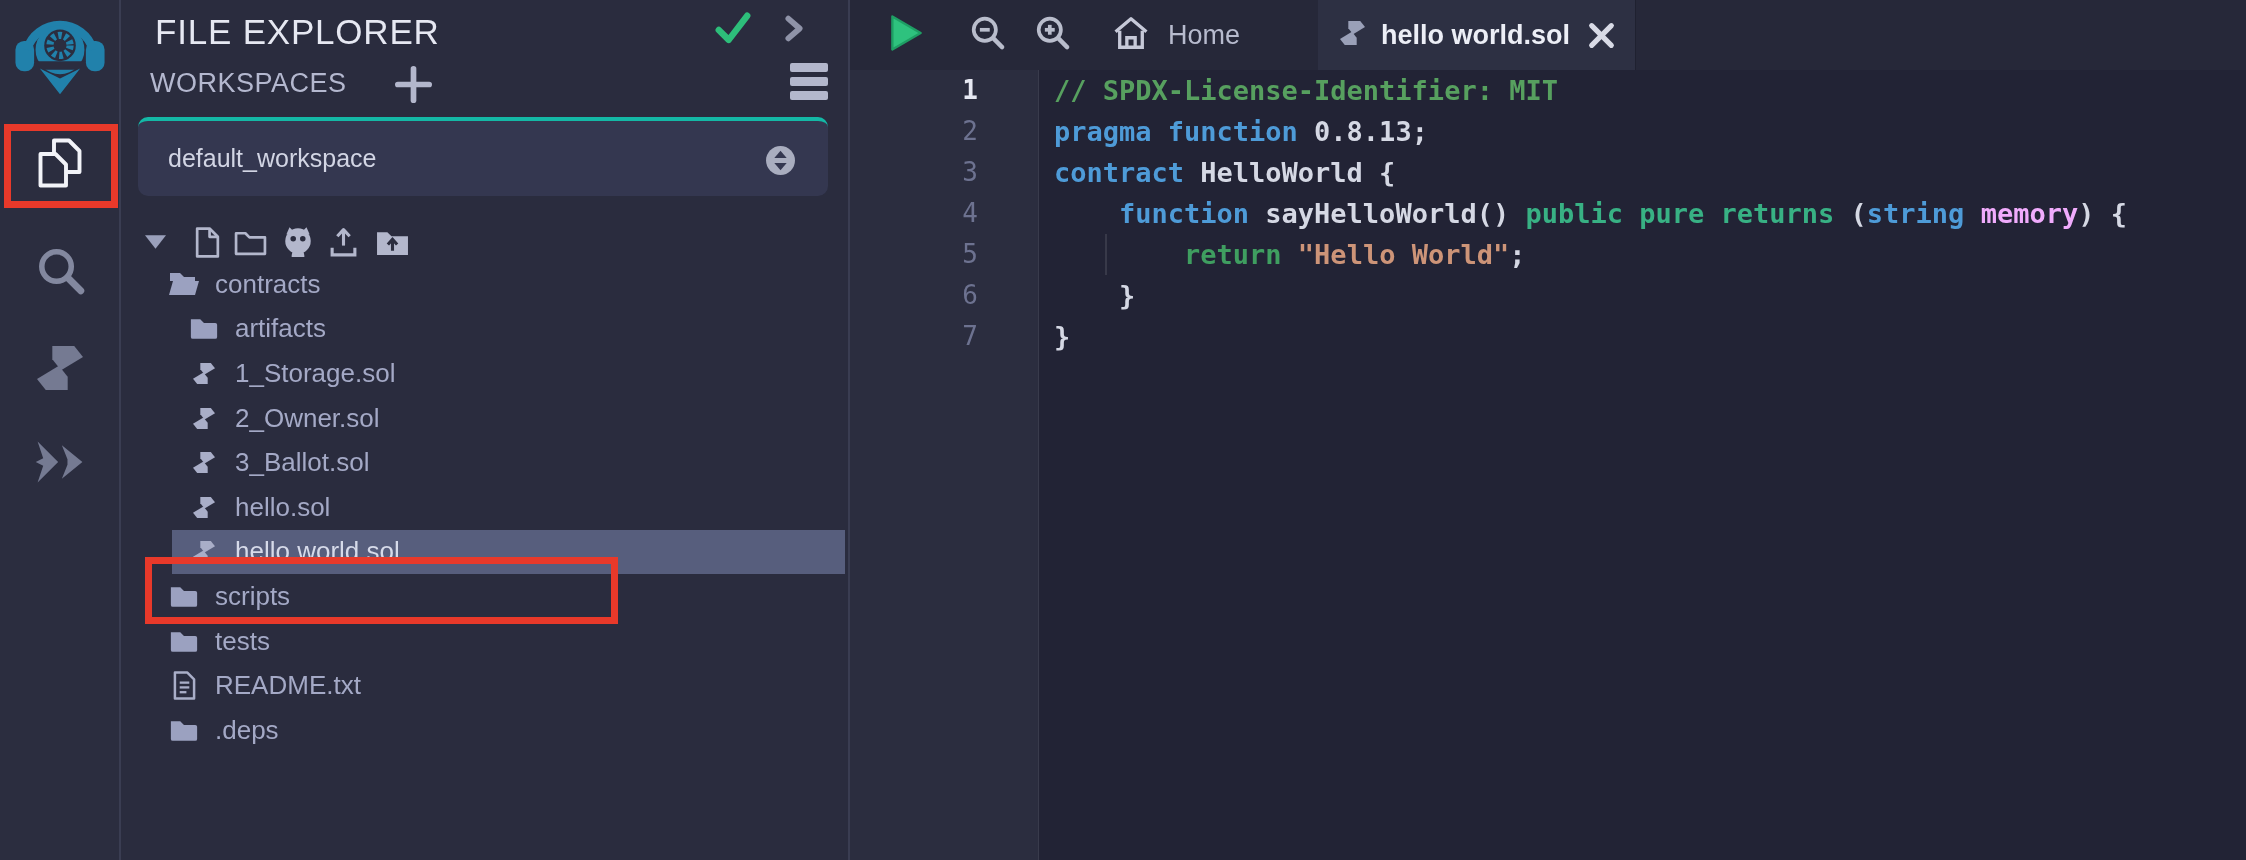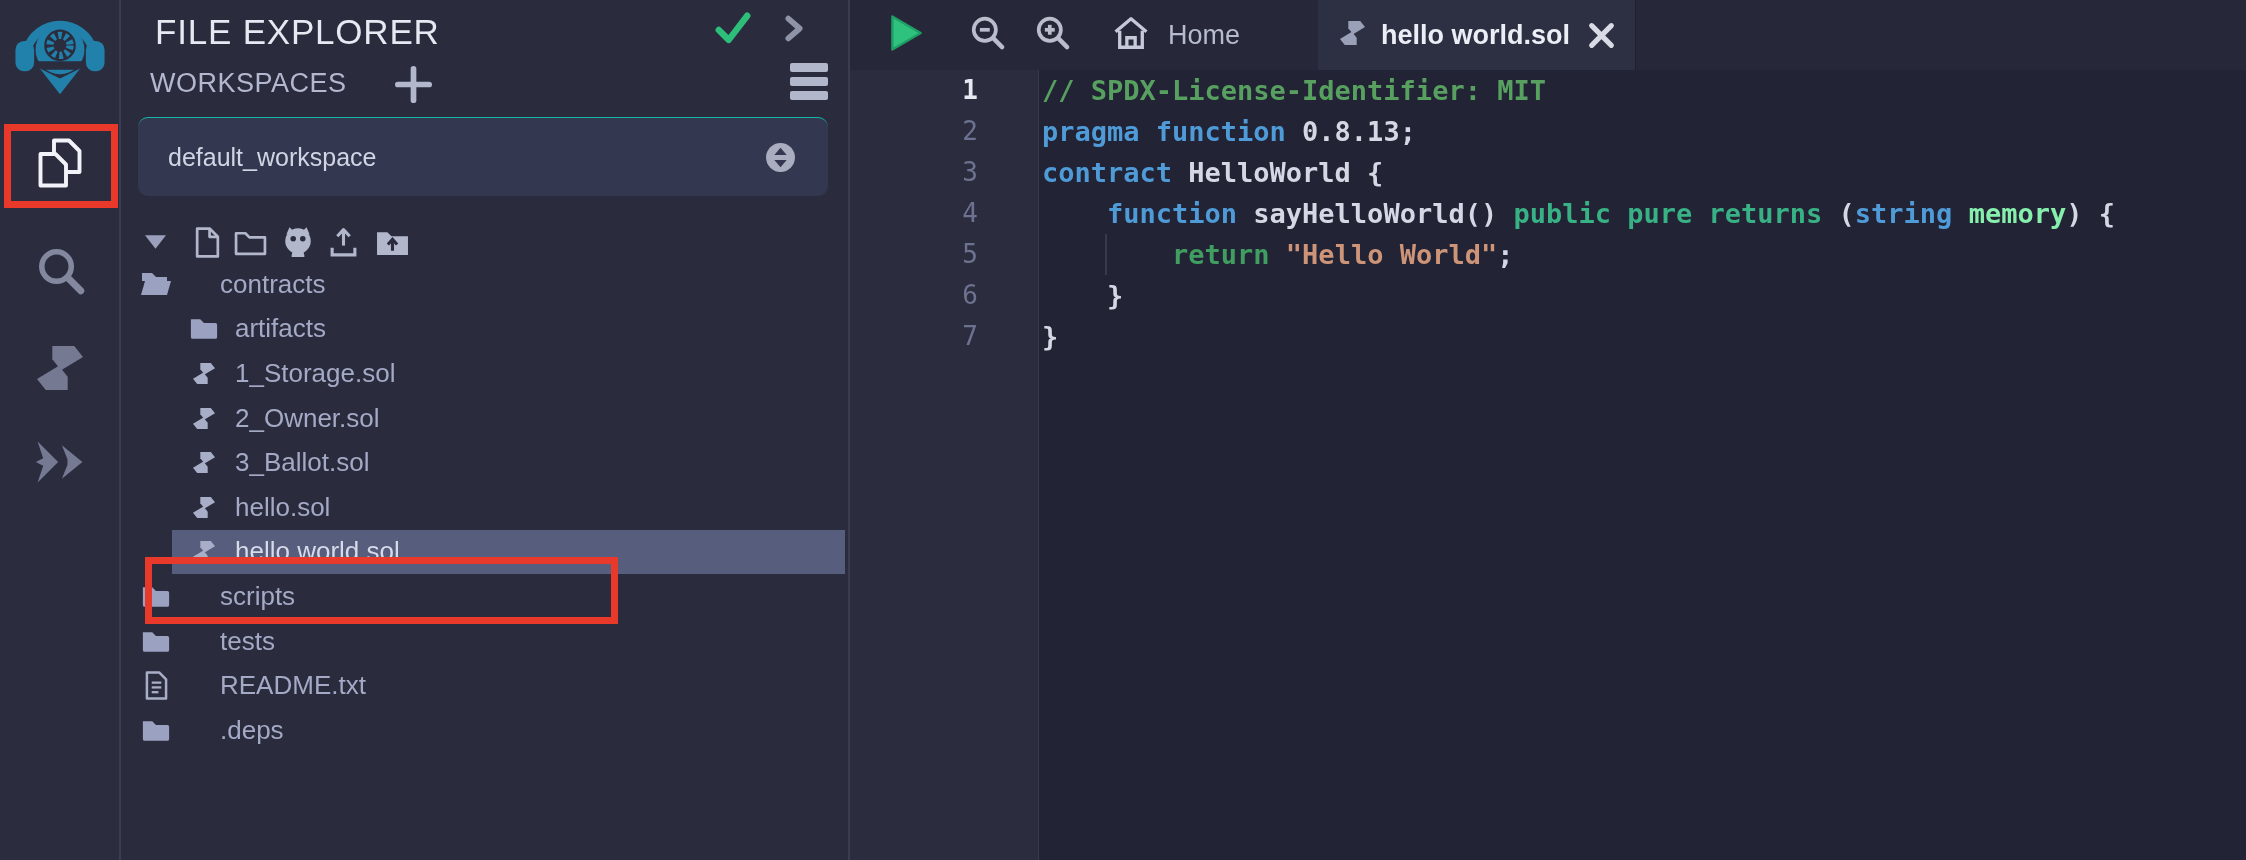--- a/index.html
+++ b/index.html
@@ -18,31 +18,31 @@
 
   
   .side-panel { position:relative; width:727px; height:860px; background:#2a2c3e; flex:0 0 auto; }
   .panel-title { position:absolute; left:34px; top:12px; font-size:35px; letter-spacing:0.8px; color:#e6e8f2; }
   .hdr-check   { position:absolute; left:592px; top:10px; }
   .hdr-chevron { position:absolute; left:660px; top:10px; }
   .ws-label { position:absolute; left:29px; top:68px; font-size:27px; letter-spacing:0.5px; color:#b4b8cf; }
   .ws-plus  { position:absolute; left:274px; top:66px; }
   .hamburger { position:absolute; left:669px; top:63px; width:38px; cursor:pointer; }
   .hamburger div { height:9px; border-radius:2px; background:#b3b7cc; margin-bottom:5px; }
-  .ws-select { position:absolute; left:17px; top:117px; width:690px; height:79px; background:#343750; border-radius:10px; border-top:1px solid #14b8a6; display:flex; align-items:center; cursor:pointer; }
+  .ws-select { position:absolute; left:17px; top:117px; width:690px; height:79px; background:#343750; border-radius:10px; border-top:4px solid #14b8a6; display:flex; align-items:center; cursor:pointer; }
   .ws-select .name { margin-left:30px; font-size:25px; color:#d2d5e4; }
   .ws-select .sort { position:absolute; right:32px; top:24px; }
   .tree-toolbar { position:absolute; left:0; top:222px; height:40px; width:100%; }
   .tt-icon { position:absolute; top:0; height:40px; display:flex; align-items:center; cursor:pointer; }
 
   .tree { position:absolute; left:0; top:262px; width:727px; }
   .tree-row { display:flex; align-items:center; height:44.6px; cursor:pointer; }
   .tree-row .tree-icon { width:34px; display:flex; justify-content:center; margin-right:14px; flex:0 0 auto; }
   .tree-row .tree-label { font-size:26px; color:#a4a9c6; white-space:nowrap; }
-  .tree-row.d0 { padding-left:18px;gap:33px; }
+  .tree-row.d0 { padding-left:46px; }
   .tree-row.d1 { padding-left:66px; }
   .tree-row.selected { background:#575e7d; margin-left:51px; margin-right:3px; }
   .tree-row.selected.d1 { padding-left:15px; }
   .tree-row.selected .tree-label { color:#d6dae9; }
 
   .annotation-box { position:absolute; border:7px solid #e8392a; z-index:40; pointer-events:none; }
   .anno-activity { left:4px; top:124px; width:114px; height:84px; }
   .anno-file { left:24px; top:557px; width:473px; height:67px; }
 
   
@@ -57,27 +57,27 @@
   .tab-home .tab-label { margin-left:18px; font-size:27px; color:#b7bbce; }
   .tab-active { left:468px; width:318px; background:#2d3043; border-right:1px solid #1f2130; }
   .tab-active .tab-icon { margin-left:22px; }
   .tab-active .tab-label { margin-left:16px; font-size:27px; font-weight:bold; color:#eceef6; }
   .tab-active .tab-close { margin-left:18px; display:flex; }
 
   .code-area { position:relative; width:100%; height:790px; background:#222335; }
   .gutter { position:absolute; left:0; top:0; width:189px; height:100%; background:#2b2d3f; border-right:1.5px solid rgba(255,255,255,0.07); }
   .gutter .ln { height:41px; line-height:41px; text-align:right; padding-right:60px; font-family:"DejaVu Sans Mono", monospace; font-size:26px; color:#6d7290; }
   .gutter .ln.active { color:#e6e8f2; font-weight:bold; }
-  .code-lines { position:absolute; left:192px; top:0; }
+  .code-lines { position:absolute; left:204px; top:0; }
   .code-line { height:41px; line-height:41px; font-family:"DejaVu Sans Mono", monospace; font-size:27px; font-weight:600; white-space:pre; color:#d5d8e4; }
   .tok-comment { color:#57a05f; }
   .tok-kw { color:#4e9bd8; }
   .tok-mod { color:#38b184; }
   .tok-ret { color:#3f9e60; }
-  .tok-gold { color:#86efac; }
+  .tok-gold { color:#f0abfc; }
   .tok-str { color:#cd9478; }
   .tok-plain { color:#d5d8e4; }
   .indent-guide { position:absolute; width:2px; background:rgba(255,255,255,0.10); }
   .guide-2 { left:255px; top:164px; height:41px; }
 </style>
 </head>
 <body>
 
 <div class="app">
 

